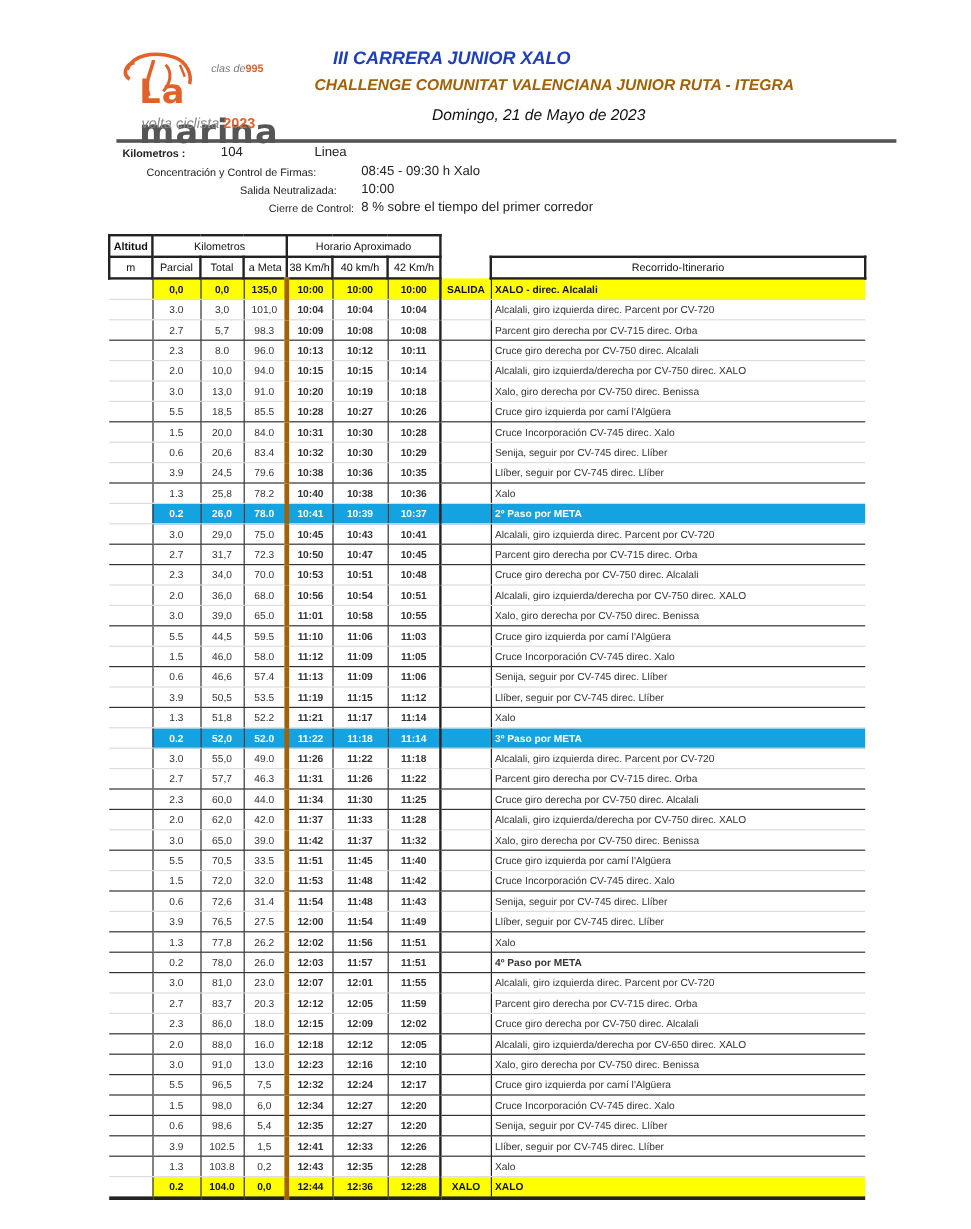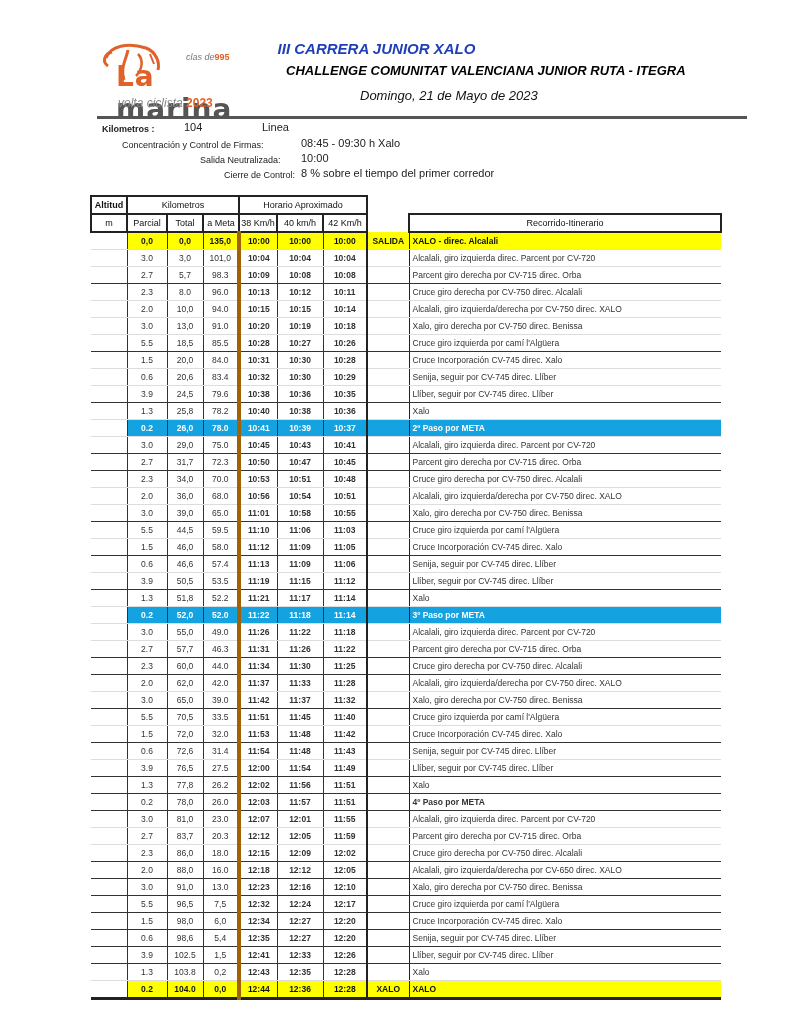--- a/index.html
+++ b/index.html
@@ -1,31 +1,31 @@
 <!DOCTYPE html>
 <html><head>
   <meta charset="utf-8">
   <style>
     html, body { margin: 0; padding: 0; background: #ffffff; }
     body { width: 809px; height: 1024px; position: relative; overflow: hidden;
            font-family: "Liberation Sans", sans-serif; color: #111; }
 
     .logo { position: absolute; left: 98px; top: 40px; width: 150px; height: 75px; }
-    .logo .small-top { position: absolute; left: 88px; top: 12px; font-size: 9px; color: #777; font-style: italic; }
+    .logo .small-top { position: absolute; left: 78px; top: 12px; font-size: 9px; color: #777; font-style: italic; }
     .logo .small-top b { color: #e0622a; font-style: normal; }
     .logo .brand { position: absolute; left: 18px; top: 20px; font-size: 28px; color: #555;
                    font-weight: bold; letter-spacing: 1px; font-family: "DejaVu Sans", sans-serif; }
     .logo .brand .la { color: #e0622a; }
     .logo .sub { position: absolute; left: 20px; top: 56px; font-size: 12px; color: #888; font-style: italic; }
     .logo .sub b { color: #e0622a; font-style: normal; }
     .logo svg { position: absolute; left: 0; top: 0; }
 
     .title1 { position: absolute; left: 0; width: 643px; top: 40px; text-align: center; padding-left: 110px; box-sizing: border-box;
               font-size: 15px; font-weight: bold; font-style: italic; color: #1f3fb8; }
-    .title2 { position: absolute; left: 262px; top: 63px; font-size: 13px; font-weight: bold; font-style: italic; color: #000000; margin-left: 24px; }
+    .title2 { position: absolute; left: 262px; top: 63px; font-size: 13px; font-weight: bold; font-style: italic; color: #a16207; }
     .title3 { position: absolute; left: 360px; top: 88px; font-size: 13px; font-weight: normal; font-style: italic; color: #111; }
     .hr { position: absolute; left: 97px; top: 116px; width: 650px; height: 3px; background: #555; }
 
     .info { position: absolute; font-size: 10px; color: #222; }
     .info .lbl { }
     .info .val { font-size: 11px; }
 
     table.route { position: absolute; left: 90px; top: 195px; border-collapse: collapse; font-size: 8.5px; }
     table.route td, table.route th { padding: 0; height: 16px; text-align: center; white-space: nowrap; }
     .hdr th { font-weight: normal; font-size: 9px; border: 2px solid #222; background: #fff; }

